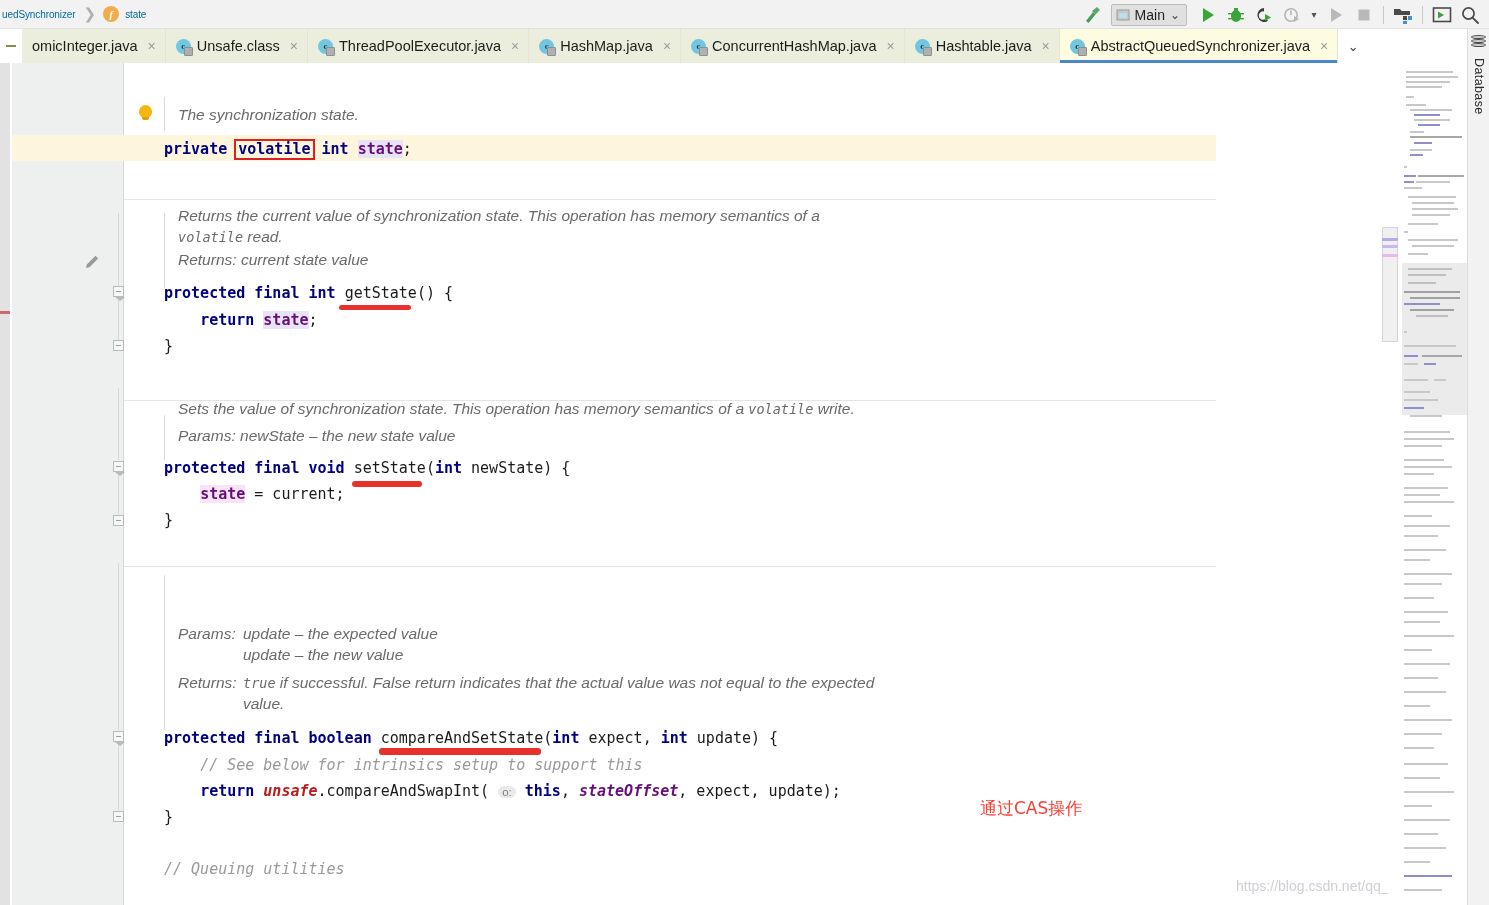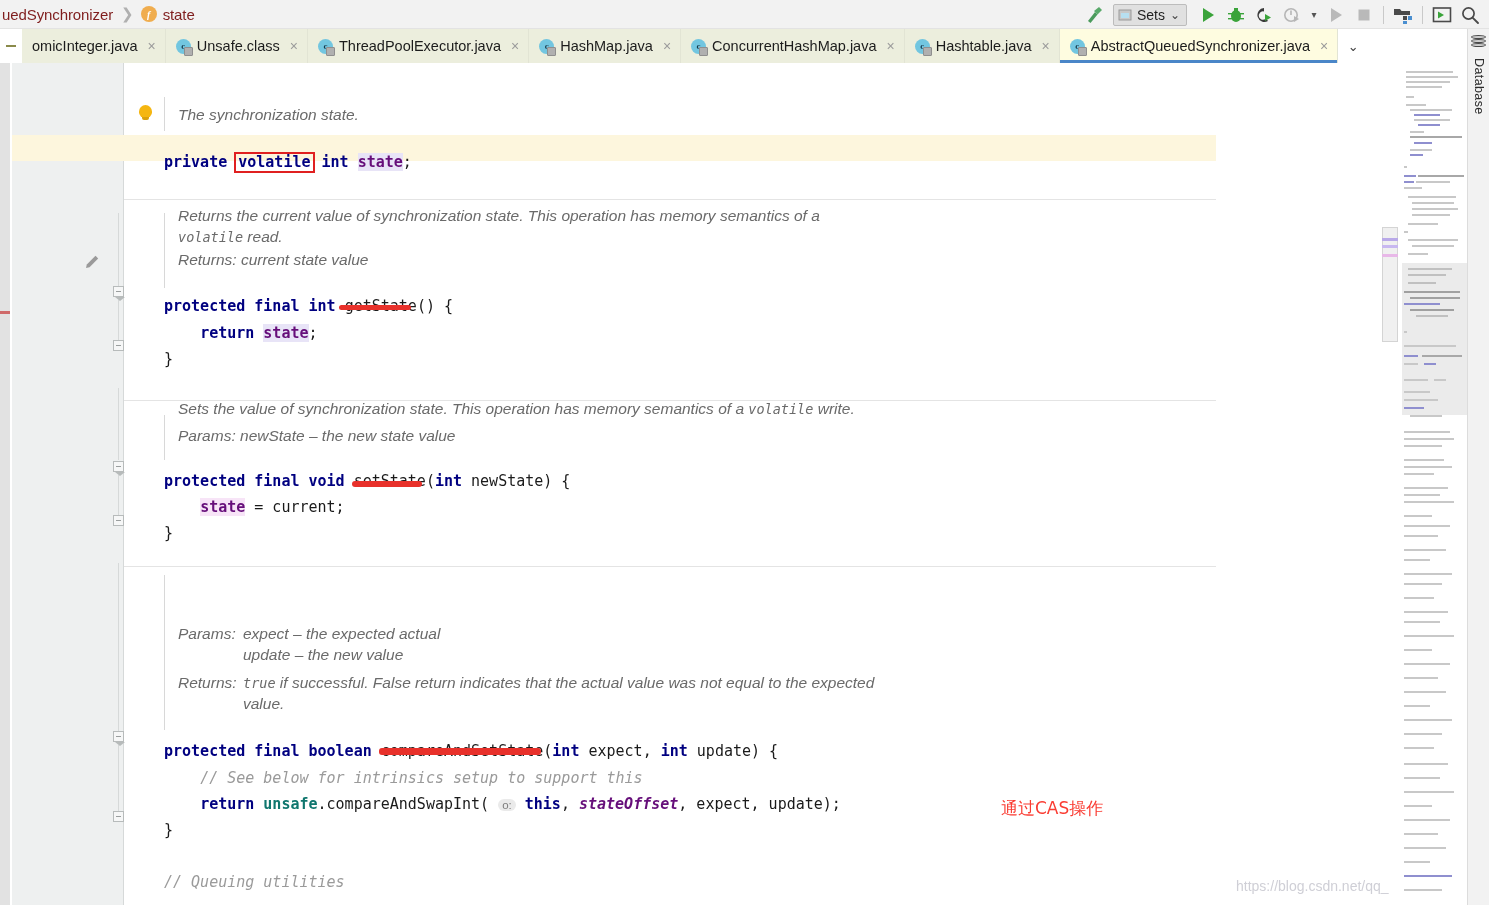--- a/index.html
+++ b/index.html
@@ -14,21 +14,21 @@
 
   
   .navbar {
     position: absolute; top: 0; left: 0; width: 1489px; height: 29px;
     background: #f2f2f2;
     display: flex; align-items: center;
     border-bottom: 1px solid #e3e3e3;
   }
   .crumbs { display: flex; align-items: center; padding-left: 2px; flex: 0 0 auto; }
   .crumb-text {
-    font-size: 15px; color: #7f1d1d; letter-spacing: -0.1px;
+    font-size: 10px; color: #0369a1; letter-spacing: -0.1px;
   }
   .crumb-sep { color: #b0b0b0; font-size: 15px; margin: 0 7px 0 8px; }
   .crumb-ico-field {
     display: inline-flex; align-items: center; justify-content: center;
     width: 16px; height: 16px; border-radius: 50%;
     background: #f0ad4e; color: #fff; font-size: 10px; font-style: italic;
     font-family: "Liberation Serif", serif; font-weight: bold;
     margin-right: 6px;
   }
 
@@ -145,29 +145,29 @@
 
   .code-area {
     position: absolute; top: 0; left: 124px; right: 0; height: 842px;
   }
   .line-hl {
     position: absolute; left: 0; width: 1092px; height: 26px; background: #fdf6dd;
   }
   .code-line {
     position: absolute; left: 40px;
     font-family: "DejaVu Sans Mono", monospace;
-    font-size: 15px; color: #1a1a1a; white-space: pre; margin-top: 13px;
+    font-size: 15px; color: #1a1a1a; white-space: pre;
   }
   .kw  { color: #000080; font-weight: bold; }
   .fld { color: #660e7a; font-weight: bold; background: #e8e4f7; }
   .fld-pink { color: #660e7a; font-weight: bold; background: #f7e4f7; }
   .mth { color: #1a1a1a; }
   .ident { color: #1a1a1a; }
   .ital-fld { color: #660e7a; font-weight: bold; font-style: italic; }
-  .ital-var { color: #0f766e; font-weight: bold; }
+  .ital-var { color: #b91c1c; font-style: italic; font-weight: bold; }
   .cmt { color: #9a9a9a; font-style: italic; }
   .punct { color: #1a1a1a; }
 
   .box-red {
     border: 2px solid #e02020; padding: 0 2px; margin: 0 -2px;
     display: inline-block; line-height: 17px;
   }
   .hint-param {
     background: #eaeaea; color: #7d7d7d; border-radius: 8px;
     padding: 0 4px; font-size: 11.5px; font-family: "Liberation Sans", sans-serif;
@@ -192,21 +192,20 @@
   .bulb::after {
     content: ""; position: absolute; left: 3px; top: 12px;
     width: 7px; height: 3px; background: #d9a00d; border-radius: 0 0 2px 2px;
   }
 
   
   .redline { position: absolute; background: #e8312b; border-radius: 3px; }
   .cn-note {
     position: absolute; color: #fa3c32; font-size: 17px;
     font-family: "DejaVu Sans", sans-serif;
-    margin-left: 21px;
   }
 
   
   .reader-bar {
     position: absolute; top: 63px; left: 1216px; width: 165px; height: 40px;
     display: flex; align-items: center; gap: 12px; padding-left: 34px;
     background: #ffffff;
   }
   .reader-label { font-size: 15.5px; color: #8a8a8a; }
   .reader-sep { width: 1px; height: 17px; background: #d0d0d0; }
@@ -258,21 +257,21 @@
         <svg width="20" height="20" viewBox="0 0 20 20">
             <path d="M4 16 L11 7 L13.5 9.5 L6.5 18 Z" fill="#4a9a5c"></path>
             <path d="M10 6 L15 2 L18 5 L13.5 9.5 Z" fill="#59a96a"></path>
           </svg>
       </div>
       <div class="run-config">
         <svg width="14" height="14" viewBox="0 0 14 14">
             <rect x="1" y="2" width="12" height="10" fill="#c8c8c8" stroke="#9a9a9a"></rect>
             <rect x="3" y="5" width="8" height="5" fill="#b7dff0"></rect>
           </svg>
-        <span class="rc-label">Sets</span>
+        <span class="rc-label">Main</span>
         <span style="font-size:12px;color:#444">⌄</span>
       </div>
       <div class="tb-btn">
         <svg width="18" height="18" viewBox="0 0 18 18">
             <path d="M4 2 L15 9 L4 16 Z" fill="#3aa33a"></path>
           </svg>
       </div>
       <div class="tb-btn">
         <svg width="18" height="18" viewBox="0 0 18 18">
             <ellipse cx="9" cy="10" rx="5" ry="6" fill="#3aa33a"></ellipse>
@@ -492,21 +491,21 @@
       <div class="code-line" style="top:396px"><span class="kw">protected</span> <span class="kw">final</span> <span class="kw">void</span> <span class="mth">setState</span><span class="punct">(</span><span class="kw">int</span><span class="ident"> newState</span><span class="punct">) {</span></div>
       <div class="redline" style="left:228px; top:418px; width:70px; height:6px"></div>
 
       <div class="code-line" style="top:422px">    <span class="fld-pink">state</span><span class="punct"> = current;</span></div>
       <div class="code-line" style="top:448px"><span class="punct">}</span></div>
 
       <div class="doc-rule" style="top:503px"></div>
       <div class="doc-bar" style="left:40px; top:512px; height:155px"></div>
 
       <div class="doc-text" style="left:54px; top:560px">Params:</div>
-      <div class="doc-text" style="left:119px; top:560px">expect – the expected actual</div>
+      <div class="doc-text" style="left:119px; top:560px">update – the expected value</div>
       <div class="doc-text" style="left:119px; top:581px">update – the new value</div>
 
       <div class="doc-text" style="left:54px; top:609px">Returns:</div>
       <div class="doc-text" style="left:119px; top:609px; width:870px"><span class="doc-mono">true</span> <span>if successful. False return indicates that the actual value was not equal to the expected</span></div>
       <div class="doc-text" style="left:119px; top:630px">value.</div>
 
       <div class="code-line" style="top:666px"><span class="kw">protected</span> <span class="kw">final</span> <span class="kw">boolean</span> <span class="mth">compareAndSetState</span><span class="punct">(</span><span class="kw">int</span><span class="ident"> expect, </span><span class="kw">int</span><span class="ident"> update</span><span class="punct">) {</span></div>
       <div class="redline" style="left:255px; top:685px; width:162px; height:7px"></div>
       <div class="cn-note" style="left:856px; top:734px">通过CAS操作</div>
 

